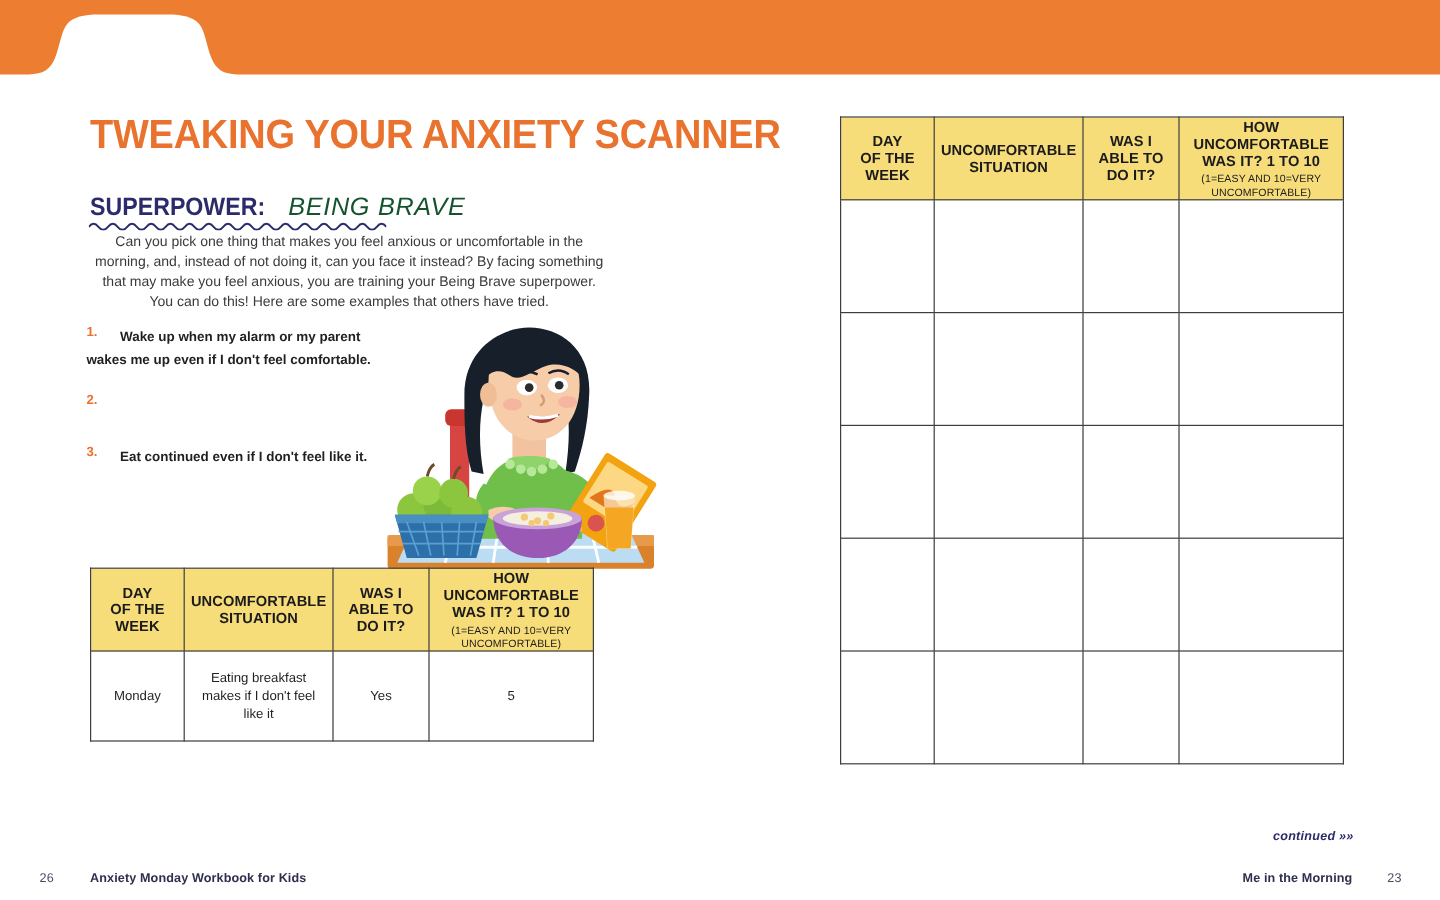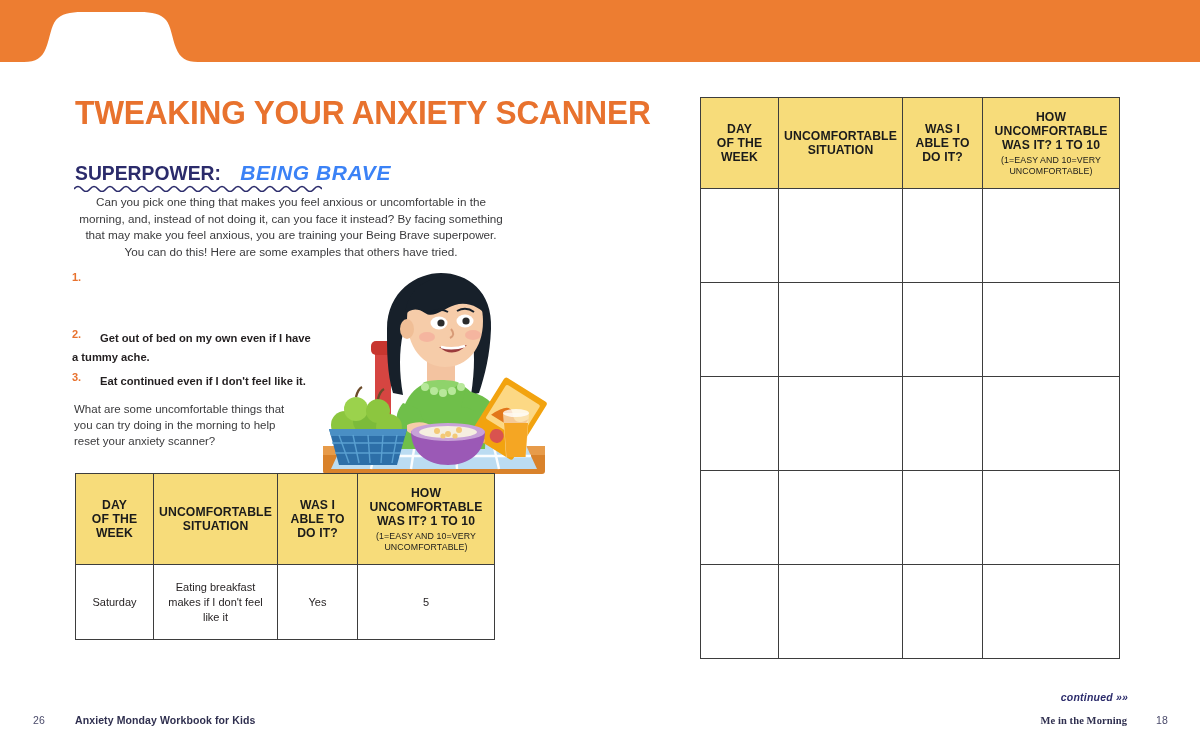--- a/index.html
+++ b/index.html
@@ -63,23 +63,23 @@
     font-weight: bold;
     color: #2B2B6B;
     letter-spacing: 0px;
     transform: scaleX(0.92);
     transform-origin: left center;
     display: inline-block;
   }
   .sp-value {
     font-family: "Liberation Sans Narrow", "Liberation Sans", sans-serif;
     font-size: 21px;
-    font-weight: bold;
+    font-weight: normal;
     font-style: italic;
-    color: #3b82f6;
+    color: #14532d;
     letter-spacing: 0.6px;
     display: inline-block;
     margin-left: 2px;
   }
   #squiggle {
     position: absolute;
     left: 74px; top: 117px;
     width: 248px;
     height: 9px;
   }
@@ -149,21 +149,21 @@
   }
   .wb-table th {
     background: #F7DC7A;
     font-family: "Liberation Sans Narrow", "Liberation Sans", sans-serif;
     font-weight: bold;
     font-size: 12.2px;
     line-height: 14px;
     letter-spacing: 0.1px;
     color: #1b1b1b;
     text-align: center;
-    padding: 12px 3px;
+    padding: 1px 3px;
   }
   .th-sub {
     display: block;
     font-size: 8.8px;
     line-height: 10.5px;
     letter-spacing: 0.1px;
     margin-top: 3px;
     font-weight: normal;
   }
   .wb-table td.cell {
@@ -177,30 +177,30 @@
 
   #left-table { left: 75px; top: 407px; width: 419px; }
   #left-table td.cell { height: 62px; }
 
   #right-table { left: 100px; top: 31px; width: 419px; }
   #right-table td.cell { height: 81px; }
 
   
   .footer {
     position: absolute;
-    bottom: 24px;
+    bottom: 12px;
     font-size: 10.5px;
     font-weight: bold;
     color: #2f2f4f;
     letter-spacing: 0.1px;
     text-align: right;
   }
   #footer-left-num { left: 33px; color: #4a4a6a; font-weight: normal; }
   #footer-left-title { left: 75px; }
-  #footer-right-title { right: 73px; font-family: Liberation Serif, serif; }
+  #footer-right-title { right: 73px; }
   #footer-right-num { right: 32px; color: #4a4a6a; font-weight: normal; }
 
   #continued {
     position: absolute;
     right: 72px; bottom: 47px;
     font-size: 10.5px;
     font-style: italic;
     font-weight: bold;
     color: #2B2B6B;
     letter-spacing: 0.2px;
@@ -236,31 +236,30 @@
   <svg id="squiggle" viewBox="0 0 248 9" preserveAspectRatio="none">
     <path d="M0,6 Q4,1 8,6 T16,6 T24,6 T32,6 T40,6 T48,6 T56,6 T64,6 T72,6 T80,6 T88,6
              T96,6 T104,6 T112,6 T120,6 T128,6 T136,6 T144,6 T152,6 T160,6 T168,6 T176,6
              T184,6 T192,6 T200,6 T208,6 T216,6 T224,6 T232,6 T240,6 T248,6" fill="none" stroke="#2B2B6B" stroke-width="1.6"></path>
   </svg>
 
   <div id="intro-para">Can you pick one thing that makes you feel anxious or uncomfortable in the morning, and, instead of not doing it, can you face it instead? By facing something that may make you feel anxious, you are training your Being Brave superpower. You can do this! Here are some examples that others have tried.</div>
 
   <div class="num-item" id="item-1">
     <span class="num-idx">1.</span>
+    <span class="num-text">Wake up when my alarm or my parent wakes me up even if I don't feel comfortable.</span>
   </div>
   <div class="num-item" id="item-2">
     <span class="num-idx">2.</span>
-    <span class="num-text">Get out of bed on my own even if I have a tummy ache.</span>
   </div>
   <div class="num-item" id="item-3">
     <span class="num-idx">3.</span>
     <span class="num-text">Eat continued even if I don't feel like it.</span>
   </div>
 
-  <div id="question-para">What are some uncomfortable things that you can try doing in the morning to help reset your anxiety scanner?</div>
 
   <svg id="illustration" viewBox="0 0 238 238">
 
     <rect x="8" y="183" width="222" height="28" rx="3" fill="#D9822B"></rect>
     <rect x="8" y="183" width="222" height="9" fill="#E79B4A"></rect>
 
     <polygon points="28,180 210,180 222,206 16,206" fill="#BBDCF2"></polygon>
     <g stroke="#ffffff" stroke-width="2.4" opacity="0.95">
       <line x1="62" y1="180" x2="56" y2="206"></line>
       <line x1="100" y1="180" x2="96" y2="206"></line>
@@ -381,21 +380,21 @@
         <th>UNCOMFORTABLE<br>SITUATION</th>
         <th>WAS I<br>ABLE TO<br>DO IT?</th>
         <th>
           <span>HOW<br>UNCOMFORTABLE<br>WAS IT? 1 TO 10</span>
           <span class="th-sub">(1=EASY AND 10=VERY UNCOMFORTABLE)</span>
         </th>
       </tr>
     </thead>
     <tbody>
       <tr>
-        <td class="cell">Saturday</td>
+        <td class="cell">Monday</td>
         <td class="cell">Eating breakfast makes if I don't feel like it</td>
         <td class="cell">Yes</td>
         <td class="cell">5</td>
       </tr>
     </tbody>
   </table>
 
   <div class="footer" id="footer-left-num">26</div>
   <div class="footer" id="footer-left-title">Anxiety Monday Workbook for Kids</div>
 </div>
@@ -449,14 +448,14 @@
           <td class="cell"></td>
           <td class="cell"></td>
           <td class="cell"></td>
           <td class="cell"></td>
         </tr>
       </tbody>
   </table>
 
   <div id="continued">continued »»</div>
   <div class="footer" id="footer-right-title">Me in the Morning</div>
-  <div class="footer" id="footer-right-num">18</div>
+  <div class="footer" id="footer-right-num">23</div>
 </div>
 
 </body></html>

